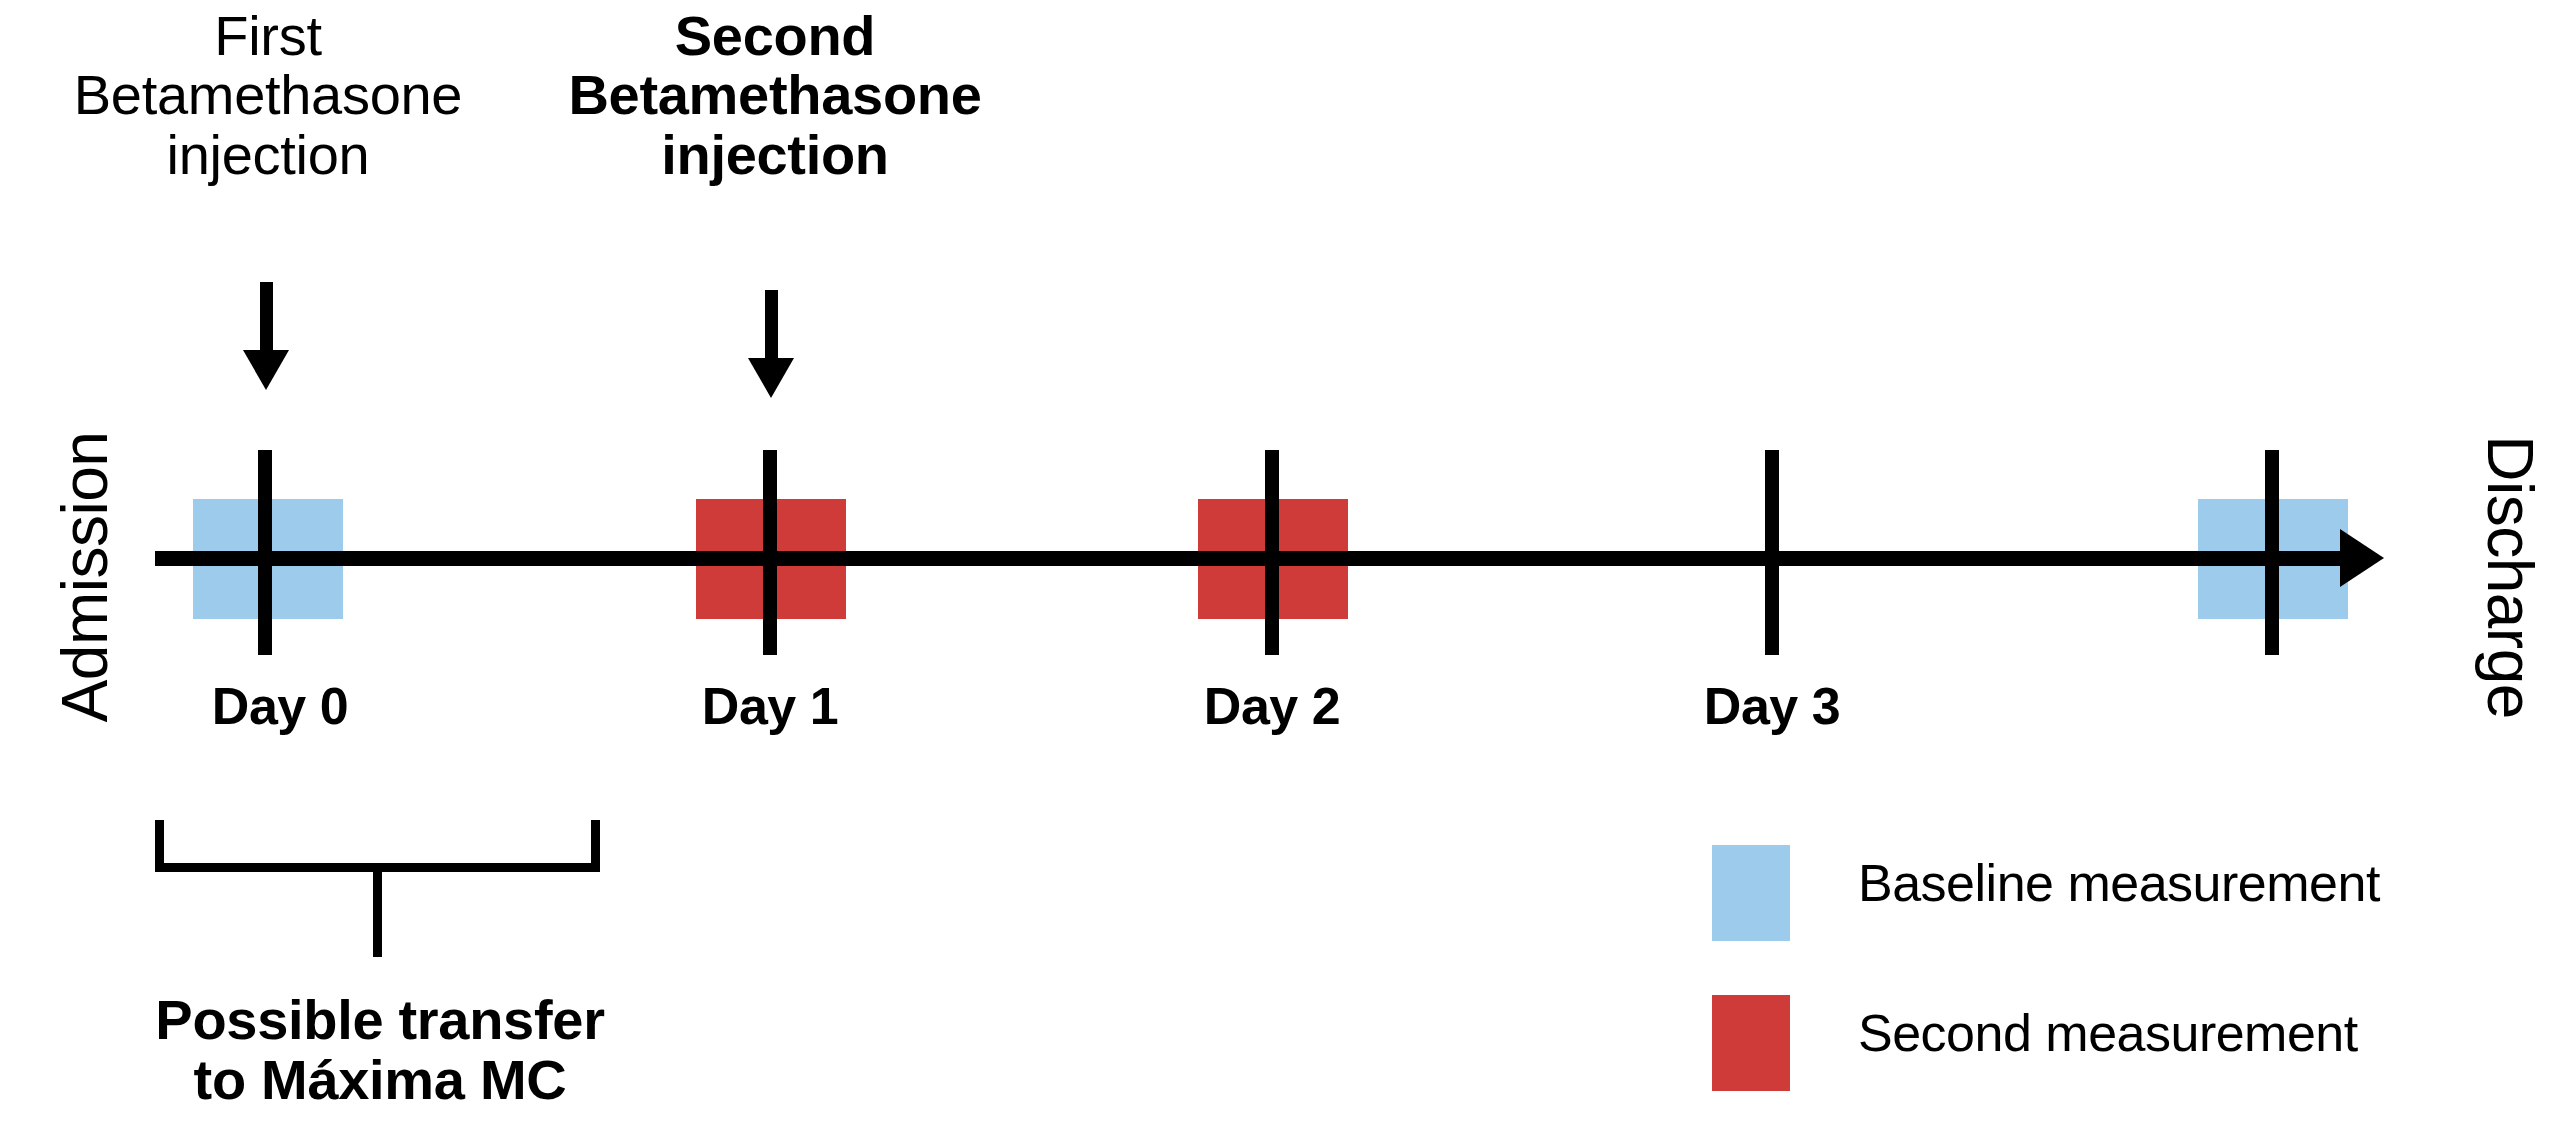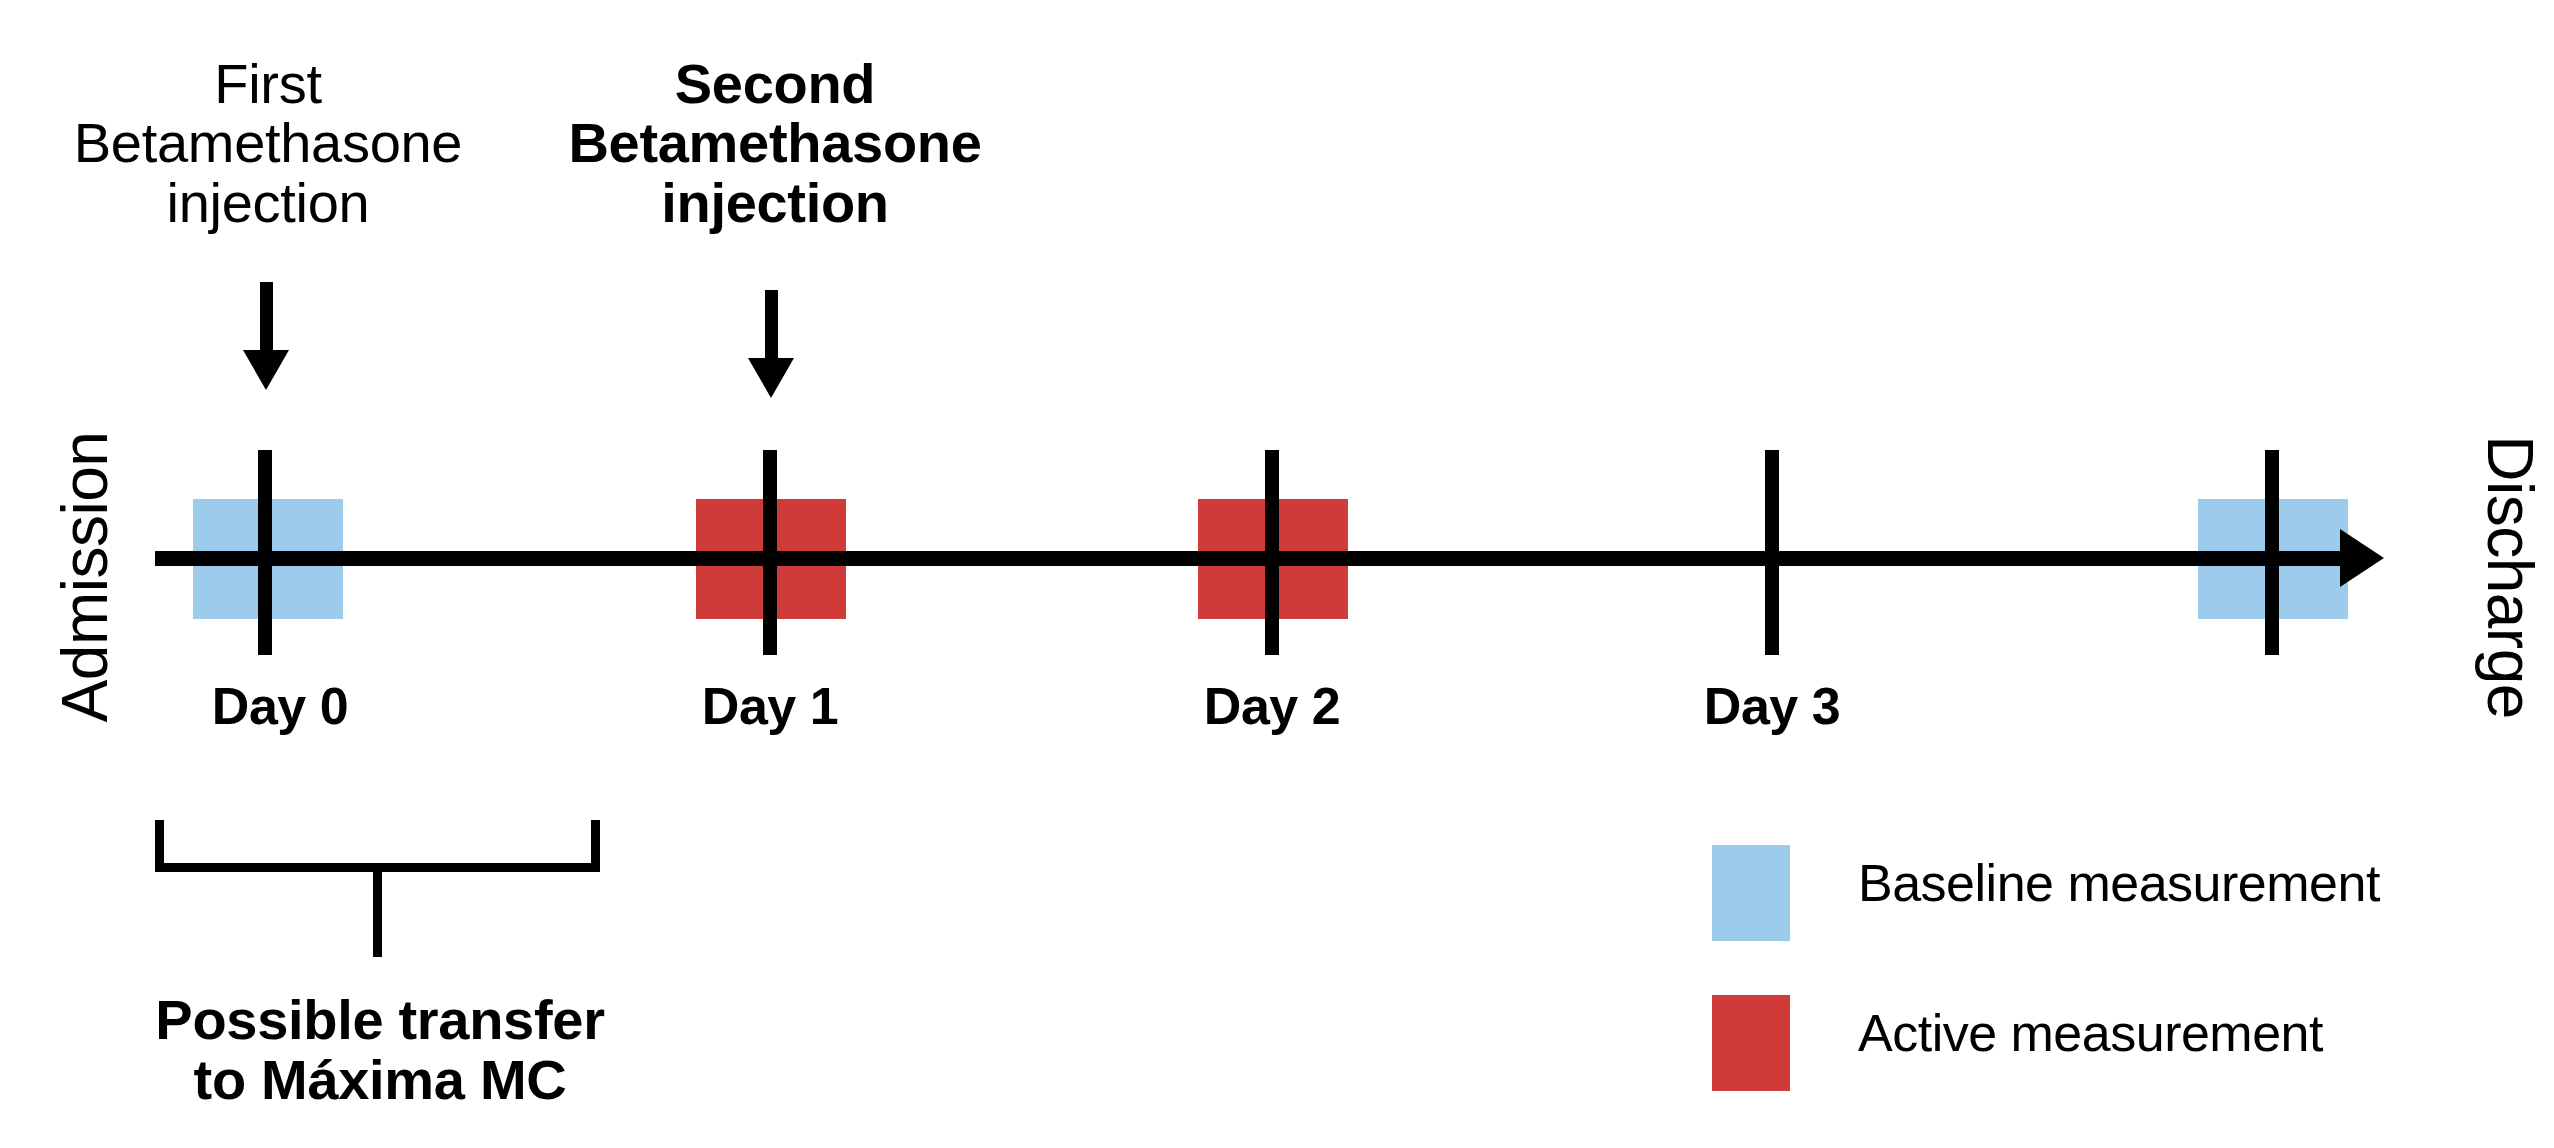--- a/index.html
+++ b/index.html
@@ -21,21 +21,20 @@
 
   
   .injection-label {
     position: absolute;
     text-align: center;
     font-size: 56px;
     line-height: 1.06;
     color: #000;
     white-space: pre-line;
     letter-spacing: -0.3px;
-    margin-top: 48px;
   }
   #injection-label-1 { left: 18px;  top: 6px;  width: 500px; }
   #injection-label-2 { left: 525px; top: 6px;  width: 500px; font-weight: bold; }
 
   
   .inject-arrow {
     position: absolute;
     width: 46px;
   }
   .inject-arrow .shaft {
@@ -265,17 +264,17 @@
   <div id="transfer-caption">Possible transfer
 to Máxima MC</div>
 
   <div id="legend">
     <div class="legend-row" id="legend-row-0">
       <div class="legend-swatch baseline"></div>
       <div class="legend-text">Baseline measurement</div>
     </div>
     <div class="legend-row" id="legend-row-1">
       <div class="legend-swatch active"></div>
-      <div class="legend-text">Active measurement</div>
+      <div class="legend-text">Second measurement</div>
     </div>
   </div>
 
 </div>
 
 </body></html>

